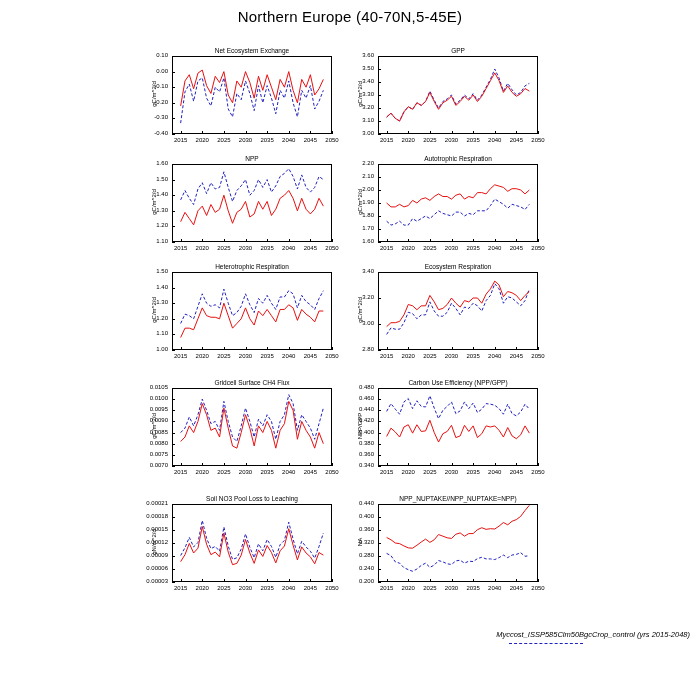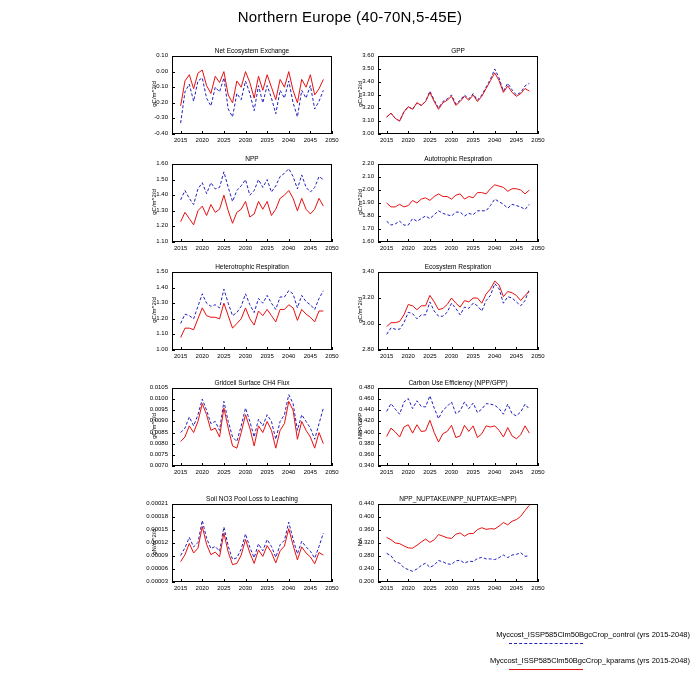--- a/index.html
+++ b/index.html
@@ -75,20 +75,21 @@
   .legend-row {
     position: relative;
     height: 26px;
   }
   .legend-label {
     position: absolute;
     right: 0;
     top: 0;
     text-align: right;
     white-space: nowrap;
+    font-style: italic;
   }
   .legend-line {
     position: absolute;
     right: 107px;
     top: 13px;
     width: 74px;
     height: 0;
   }
   .legend-line.dash {
     border-top: 1.3px dashed #2020c0;
@@ -485,17 +486,13 @@
         <polyline points="8.65,33.47 12.97,35.75 17.30,39.00 21.62,39.65 25.95,41.93 30.27,43.88 34.59,44.20 38.92,41.27 43.24,38.02 47.57,35.10 51.89,38.35 56.22,35.75 60.54,30.55 64.86,32.17 69.19,33.80 73.51,34.45 77.84,30.23 82.16,28.93 86.49,32.17 90.81,29.58 95.14,29.58 99.46,25.68 103.78,23.73 108.11,25.35 112.43,24.70 116.76,25.03 121.08,22.10 125.41,18.52 129.73,20.80 134.05,17.22 138.38,15.60 142.70,12.35 147.03,6.50 151.35,1.30" fill="none" stroke="#e81010" stroke-width="1"></polyline>
       </svg>
     </div>
   </div>
 
 <div id="legend">
     <div class="legend-row">
       <div class="legend-line dash" style="border-top-color: rgb(32, 32, 192);"></div>
       <div class="legend-label">Myccost_ISSP585Clm50BgcCrop_control (yrs 2015-2048)</div>
     </div>
-    <div class="legend-row">
-      <div class="legend-line solid" style="border-top-color: rgb(232, 16, 16);"></div>
-      <div class="legend-label">Myccost_ISSP585Clm50BgcCrop_kparams (yrs 2015-2048)</div>
-    </div>
   </div>
 
 </body></html>

